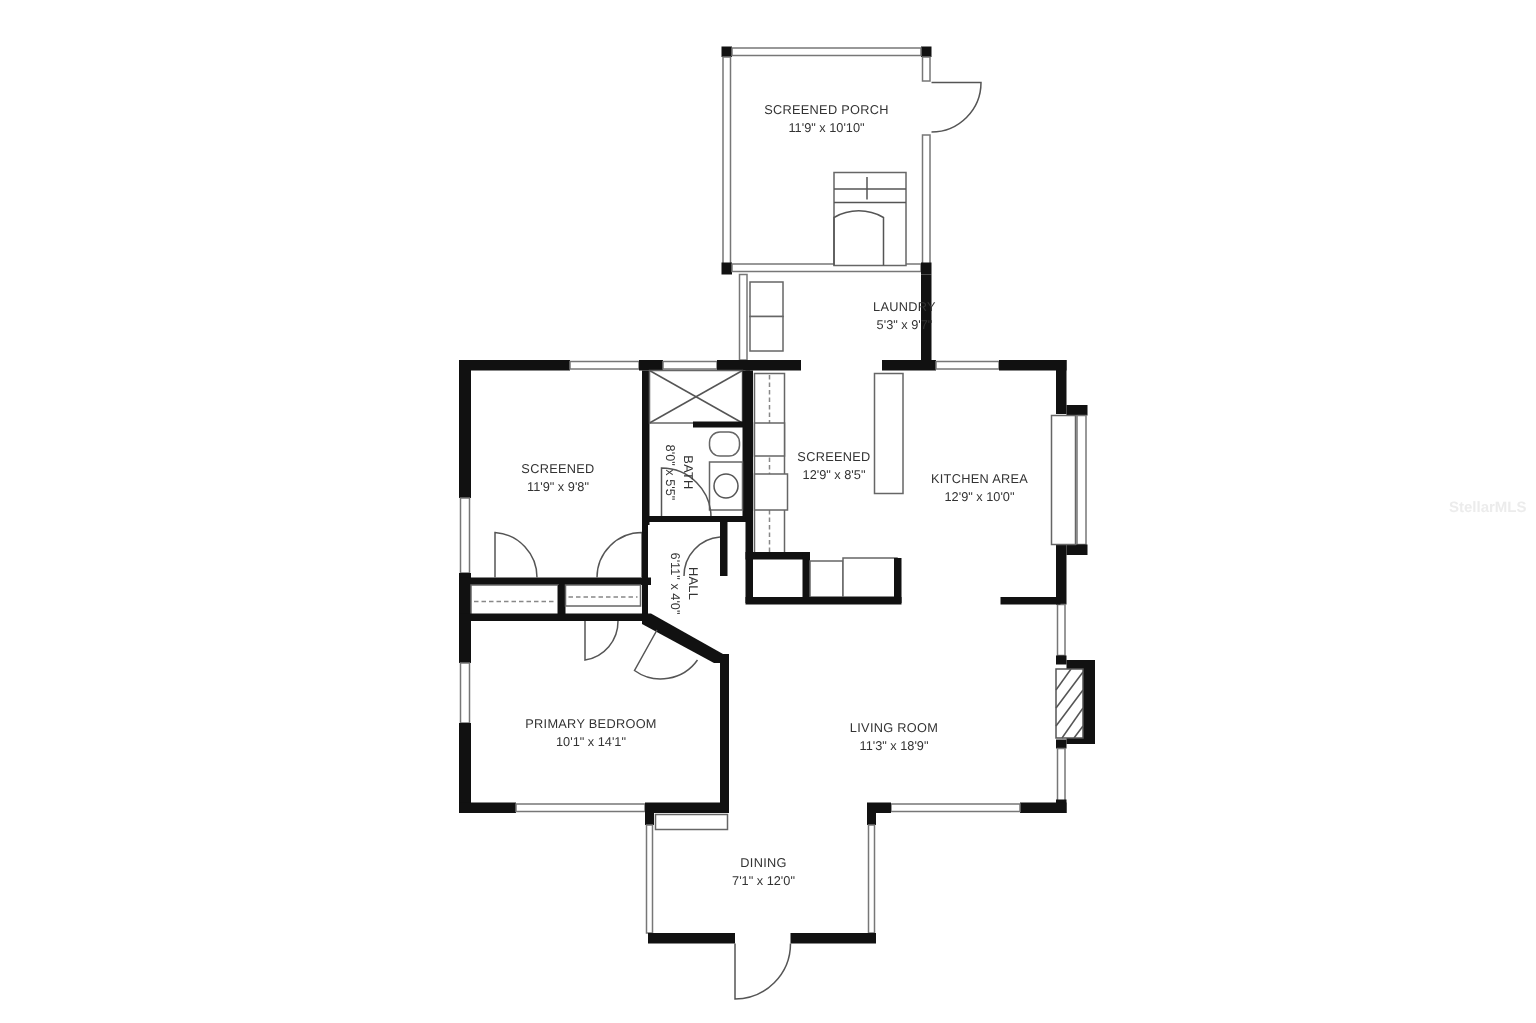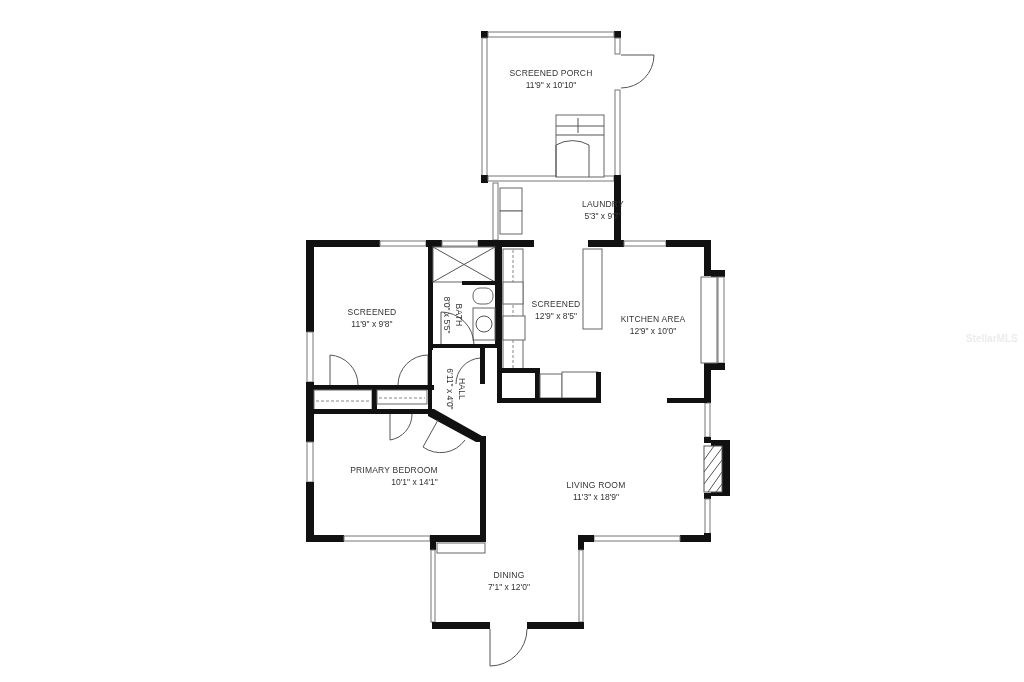--- a/index.html
+++ b/index.html
@@ -179,21 +179,21 @@
   <div>6'11" x 4'0"</div>
 </div>
 <div class="lbl" style="left:556px; top:298px;">
   <div class="n">SCREENED</div>
   <div>12'9" x 8'5"</div>
 </div>
 <div class="lbl" style="left:653px; top:313px;">
   <div class="n">KITCHEN AREA</div>
   <div>12'9" x 10'0"</div>
 </div>
-<div class="lbl" style="left:394px; top:464px;text-align:right;">
+<div class="lbl" style="left:394px; top:476px;">
   <div class="n">PRIMARY BEDROOM</div>
   <div>10'1" x 14'1"</div>
 </div>
 <div class="lbl" style="left:596px; top:460px;margin-top:19px;">
   <div class="n">LIVING ROOM</div>
   <div>11'3" x 18'9"</div>
 </div>
 <div class="lbl" style="left:509px; top:569px;">
   <div class="n">DINING</div>
   <div>7'1" x 12'0"</div>

